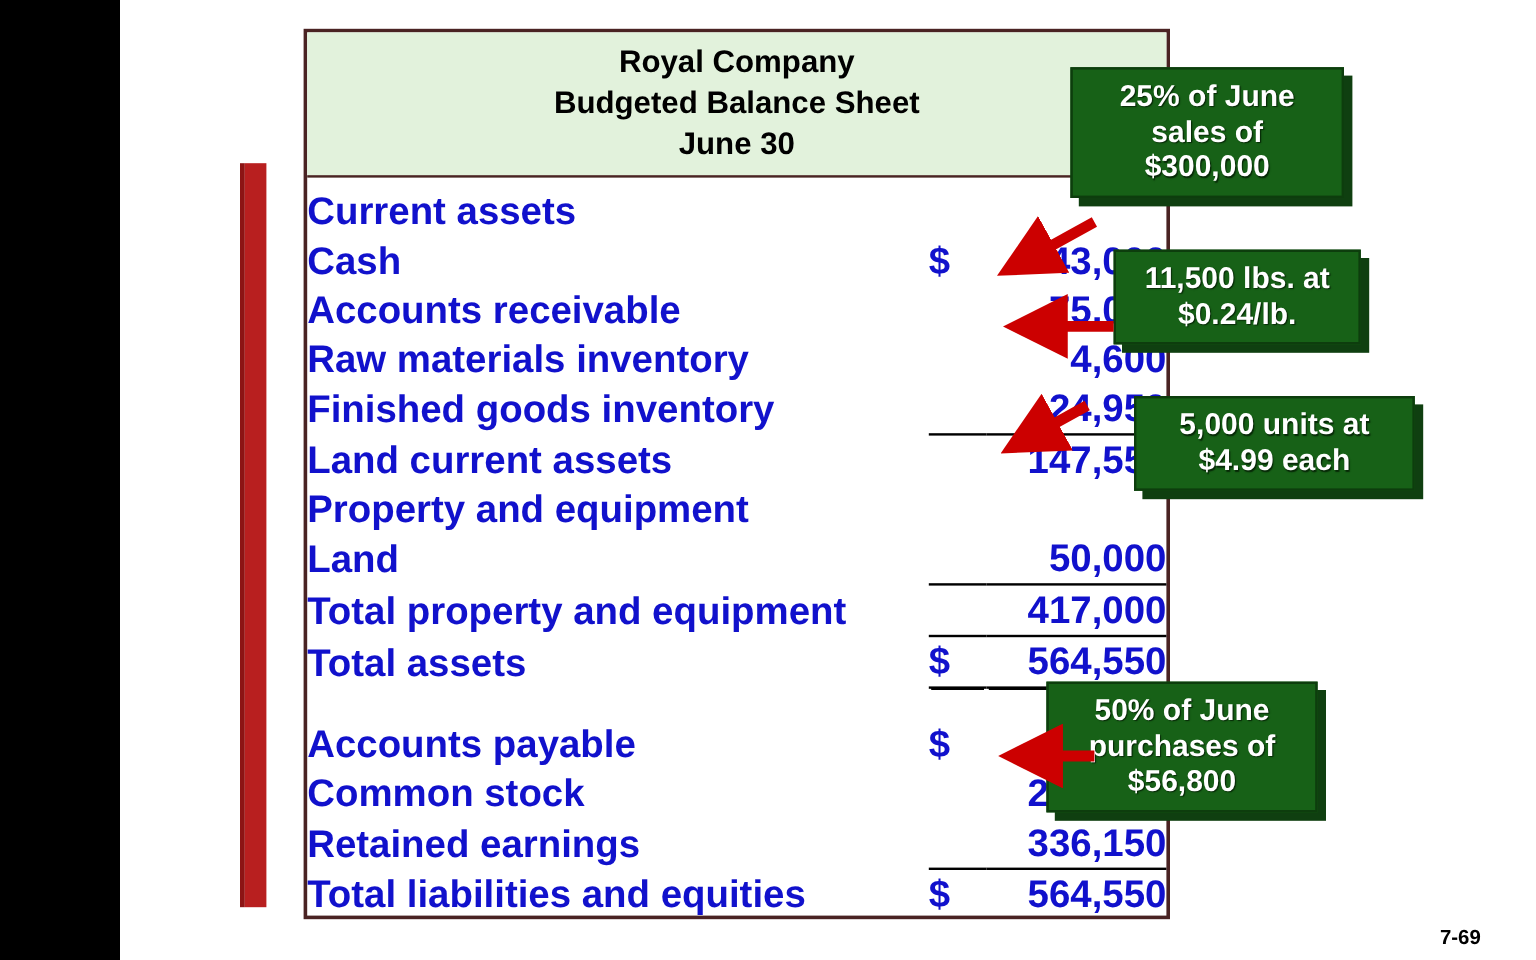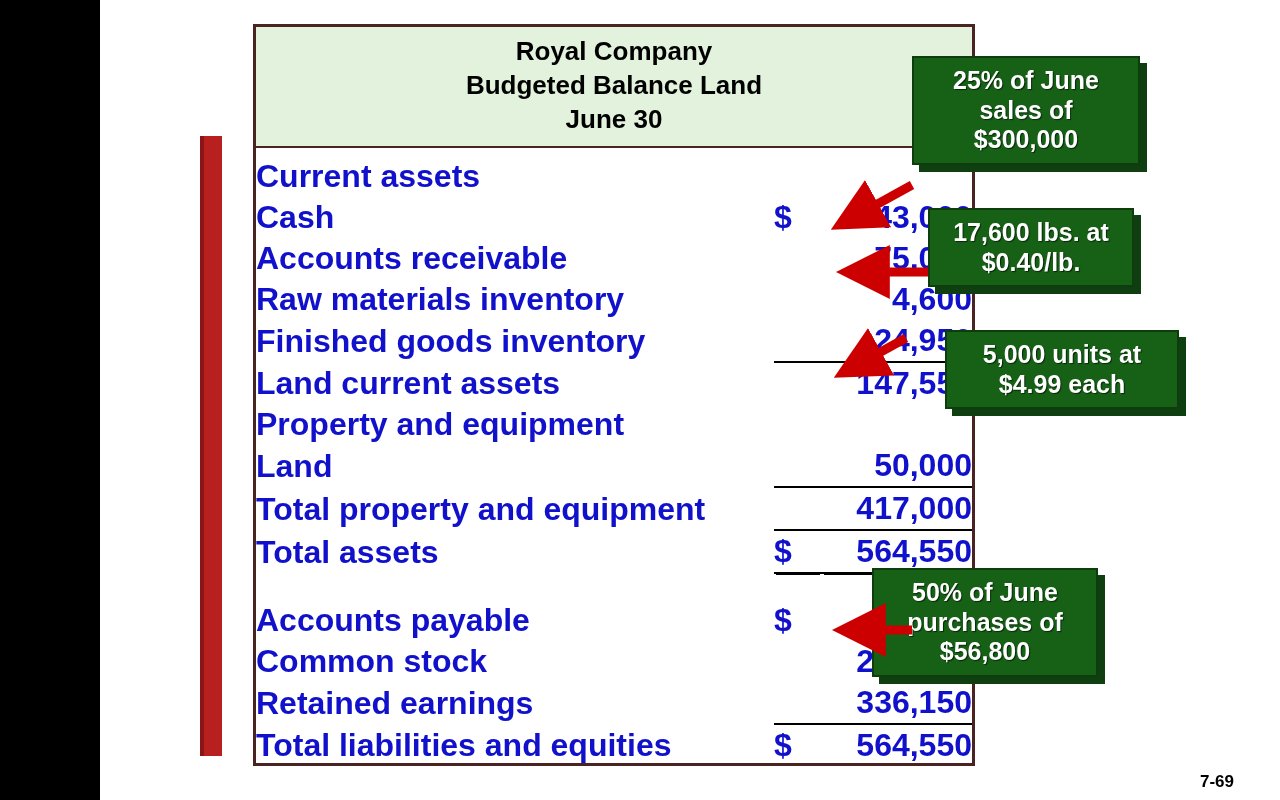--- a/index.html
+++ b/index.html
@@ -109,21 +109,21 @@
     color: #ffffff;
     font-weight: bold;
     text-align: center;
     font-size: 25px;
     line-height: 1.18;
     padding: 8px 10px;
     box-sizing: border-box;
     box-shadow: 7px 7px 0 0 #0f3f10;
     text-shadow: 1px 1px 1px #072807;
   }
-  #callout-ar  { left: 912px; top: 56px;  width: 228px; text-align: center; }
+  #callout-ar  { left: 892px; top: 56px;  width: 228px; text-align: center; }
   #callout-rm  { left: 928px; top: 208px; width: 206px; }
   #callout-fg  { left: 900px; top: 330px; width: 234px; margin-left: 45px; }
   #callout-ap  { left: 872px; top: 568px; width: 226px; }
 
   
   .arrows {
     position: absolute;
     left: 0; top: 0;
     width: 1280px; height: 800px;
     pointer-events: none;
@@ -143,21 +143,21 @@
 <body>
 
 <div class="slide">
 
   <div class="red-bar-shadow"></div>
   <div class="red-bar"></div>
 
   <div class="sheet">
     <div class="sheet-header">
       <div>Royal Company</div>
-      <div>Budgeted Balance Land</div>
+      <div>Budgeted Balance Sheet</div>
       <div>June 30</div>
     </div>
     <div class="sheet-body">
       <table class="bs">
         <tbody id="bs-rows">
             <tr>
               <td class="lbl">Current assets</td>
               <td class="cur"></td>
               <td class="amt"></td>
             </tr>
@@ -231,21 +231,21 @@
             </tr>
           </tbody>
       </table>
     </div>
   </div>
 
   <div class="page-num">7-69</div>
 </div>
 
 <div class="callout" id="callout-ar">25% of June sales of $300,000</div>
-<div class="callout" id="callout-rm">17,600 lbs. at $0.40/lb.</div>
+<div class="callout" id="callout-rm">11,500 lbs. at $0.24/lb.</div>
 <div class="callout" id="callout-fg">5,000 units at $4.99 each</div>
 <div class="callout" id="callout-ap">50% of June purchases of $56,800</div>
 
 <svg class="arrows" viewBox="0 0 1280 800">
   <defs>
     <marker id="ah" markerWidth="6" markerHeight="6" refX="4.2" refY="3" orient="auto">
       <path d="M0,0 L6,3 L0,6 z" fill="#cc0000"></path>
     </marker>
   </defs>
   <line x1="912" y1="185" x2="845" y2="222" stroke="#cc0000" stroke-width="9" marker-end="url(#ah)"></line>

